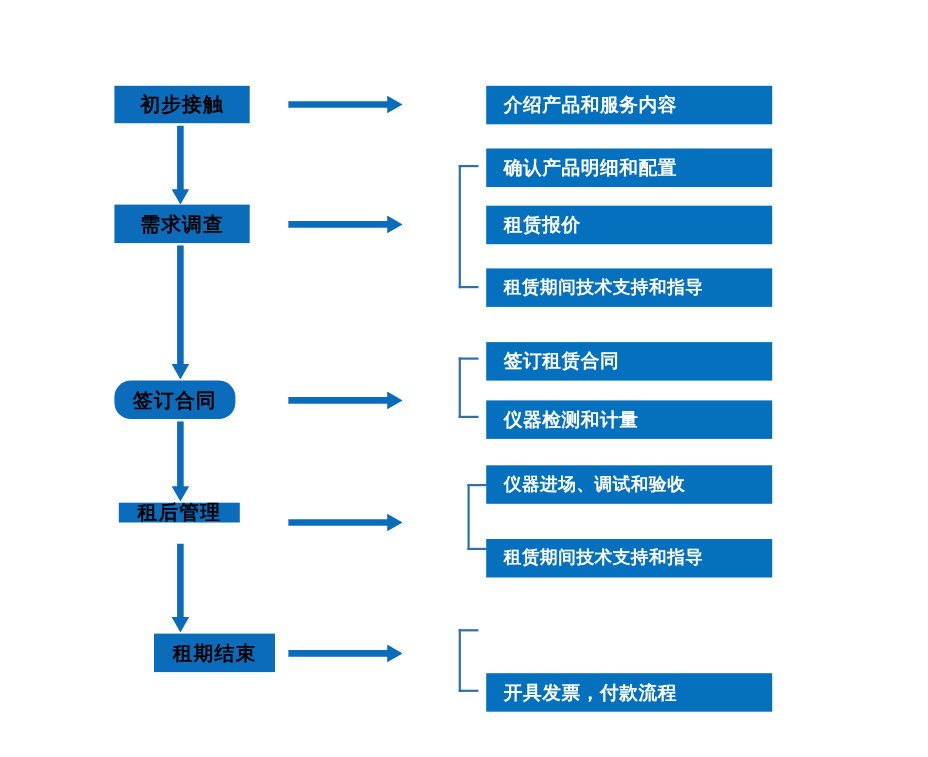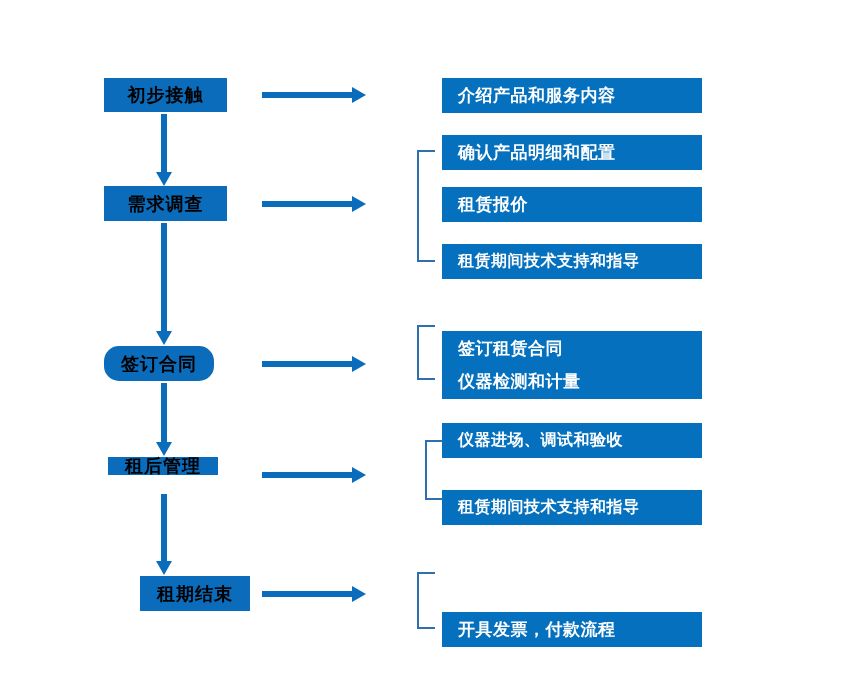--- a/index.html
+++ b/index.html
@@ -97,21 +97,21 @@
   <div class="stage-box" style="left:104px; top:576px; width:110px; height:35px;margin-left:36px;">租期结束</div>
 
   <div class="detail-box" style="top:78px;">介绍产品和服务内容</div>
 
   <div class="detail-box" style="top:135px;">确认产品明细和配置</div>
 
   <div class="detail-box" style="top:187px;">租赁报价</div>
 
   <div class="detail-box narrow-text" style="top:244px;">租赁期间技术支持和指导</div>
 
-  <div class="detail-box" style="top:331px;">签订租赁合同</div>
+  <div class="detail-box" style="top:311px;">签订租赁合同</div>
 
   <div class="detail-box" style="top:364px;">仪器检测和计量</div>
 
   <div class="detail-box narrow-text" style="top:423px;">仪器进场、调试和验收</div>
 
   <div class="detail-box narrow-text" style="top:490px;">租赁期间技术支持和指导</div>
 
 
   <div class="detail-box" style="top:612px;">开具发票，付款流程</div>
 

